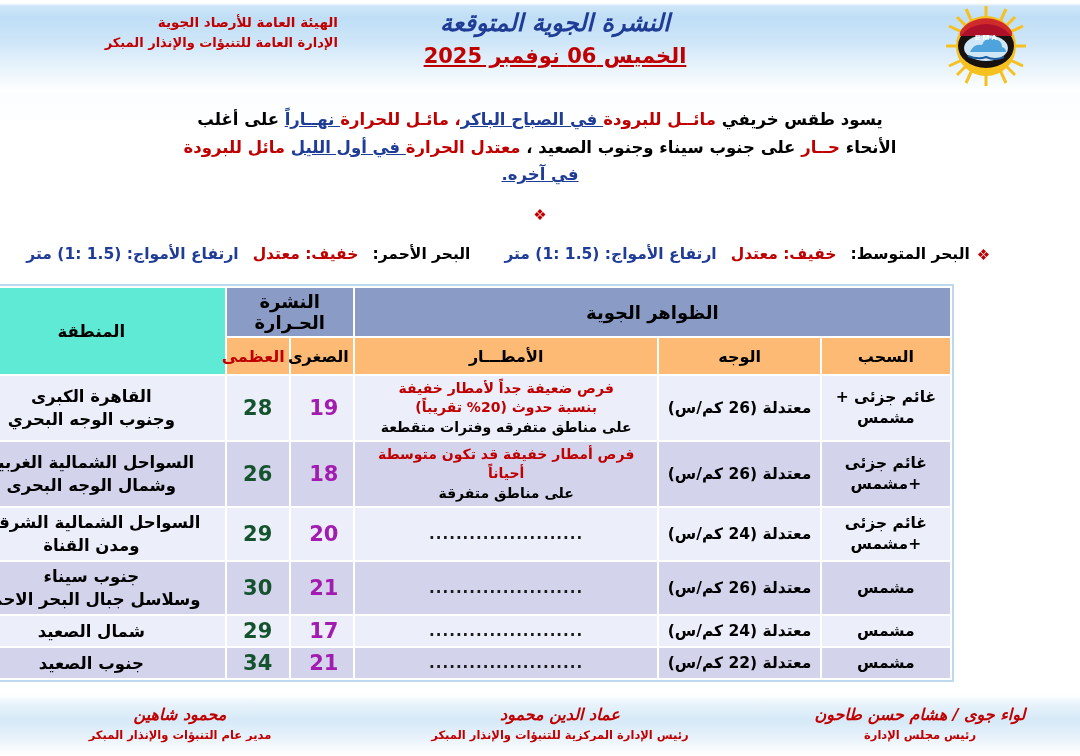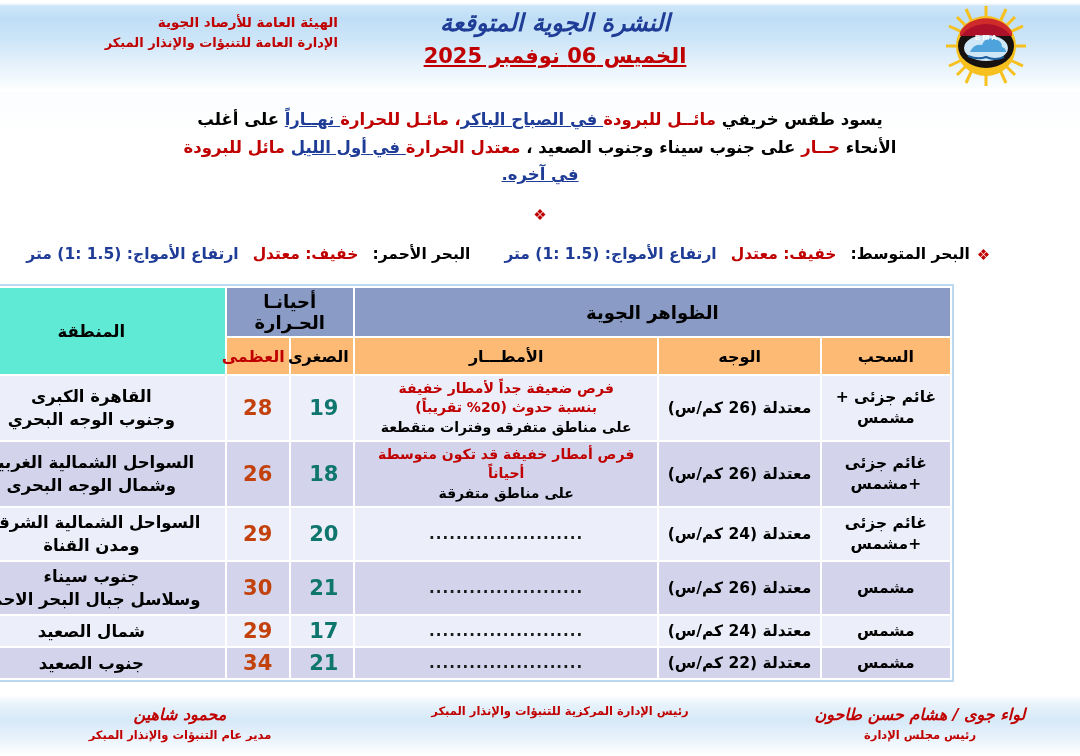--- a/index.html
+++ b/index.html
@@ -185,22 +185,22 @@
   .col-min    { width: 62px; }
   .col-max    { width: 62px; }
   .col-region { width: 266px; }
 
   tr.r-odd td  { background: #eceefa; }
   tr.r-even td { background: #d3d4ec; }
 
   td.temp {
     font-size: 21px;
   }
-  td.temp.min { color: #0f766e; padding-left: 8px; }
-  td.temp.max { color: #c2410c; }
+  td.temp.min { color: #a21caf; padding-left: 8px; }
+  td.temp.max { color: #14532d; }
 
   td.region {
     font-size: 16.5px;
     line-height: 1.4;
   }
   td.wind { font-size: 15.5px; }
   td.clouds { font-size: 15.5px; line-height: 1.35; }
   td.rain {
     font-size: 14px;
     line-height: 1.38;
@@ -320,21 +320,21 @@
           <col class="col-clouds">
           <col class="col-wind">
           <col class="col-rain">
           <col class="col-min">
           <col class="col-max">
           <col class="col-region">
         </colgroup>
         <thead>
           <tr>
             <th class="grp" colspan="3">الظواهر الجوية</th>
-            <th class="grp" colspan="2">أحيانـا الحـرارة</th>
+            <th class="grp" colspan="2">النشرة الحـرارة</th>
             <th class="region-head" rowspan="2">المنطقة</th>
           </tr>
           <tr>
             <th class="sub">السحب</th>
             <th class="sub">الوجه</th>
             <th class="sub">الأمطـــار</th>
             <th class="sub">الصغرى</th>
             <th class="sub max">العظمى</th>
           </tr>
         </thead>
@@ -446,20 +446,21 @@
 
   </div>
 
   <div class="footer">
     <div class="footer-inner">
       <div class="sig left">
         <div class="nm">لواء جوى / هشام حسن طاحون</div>
         <div class="ttl">رئيس مجلس الإدارة</div>
       </div>
       <div class="sig mid">
+        <div class="nm">عماد الدين محمود</div>
         <div class="ttl">رئيس الإدارة المركزية للتنبؤات والإنذار المبكر</div>
       </div>
       <div class="sig right">
         <div class="nm">محمود شاهين</div>
         <div class="ttl">مدير عام التنبؤات والإنذار المبكر</div>
       </div>
     </div>
   </div>
 
 </div>

